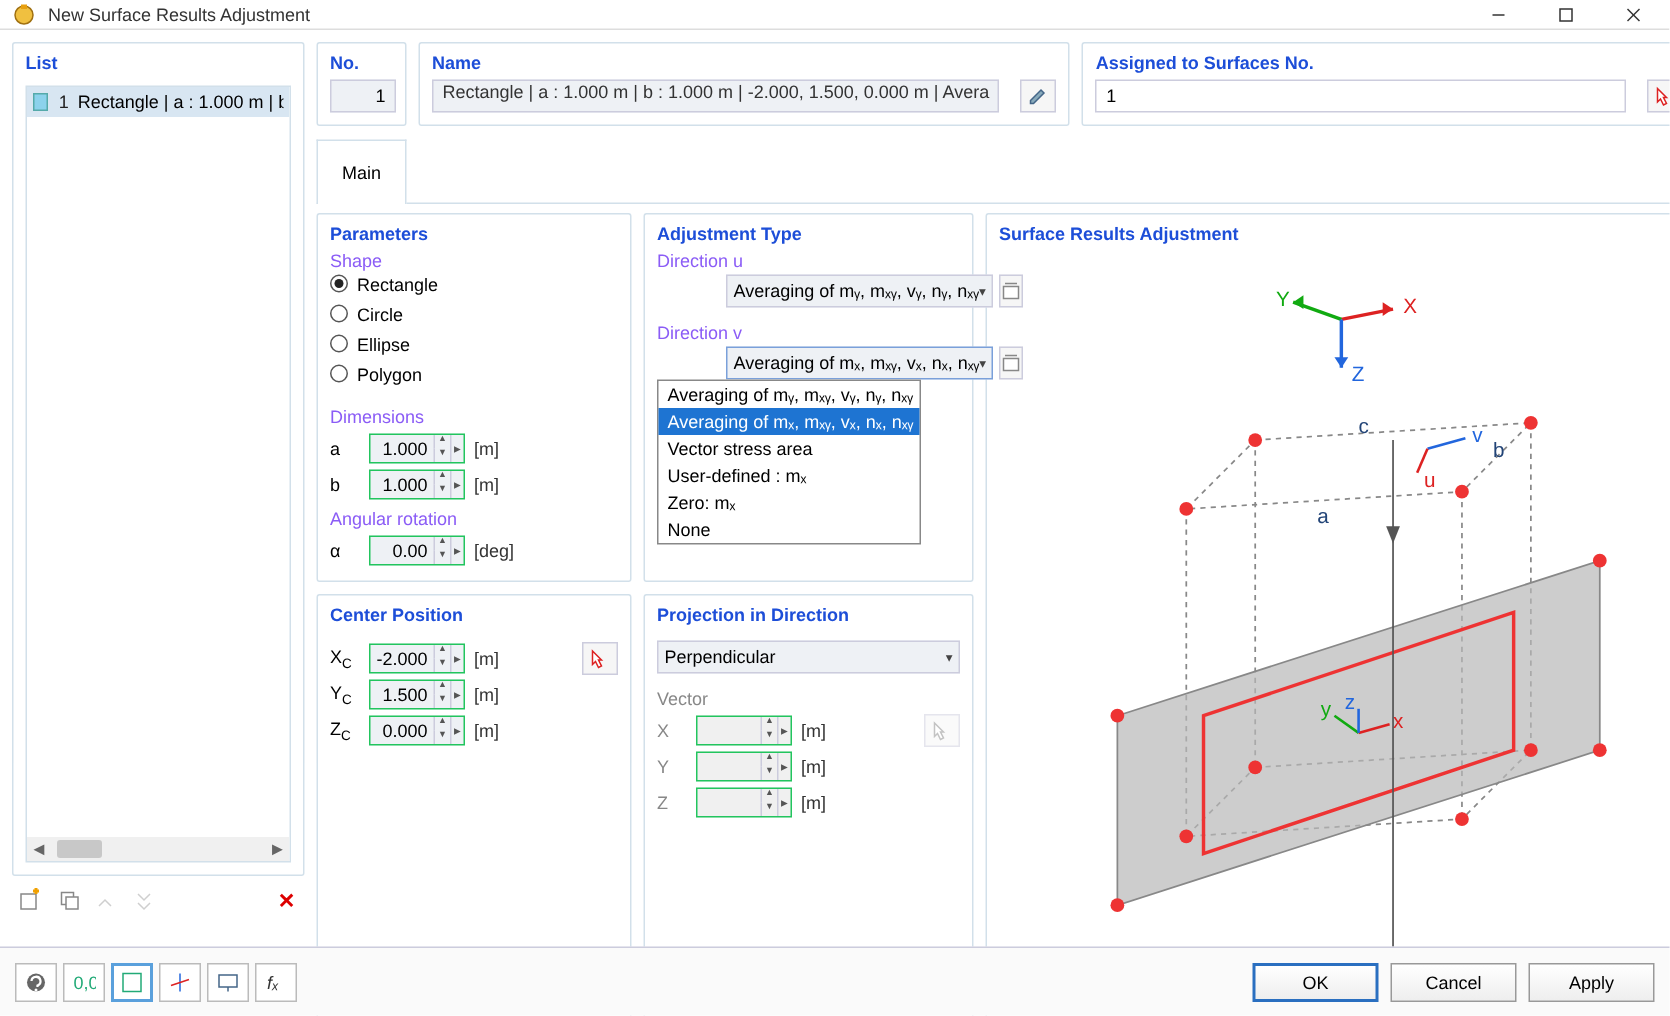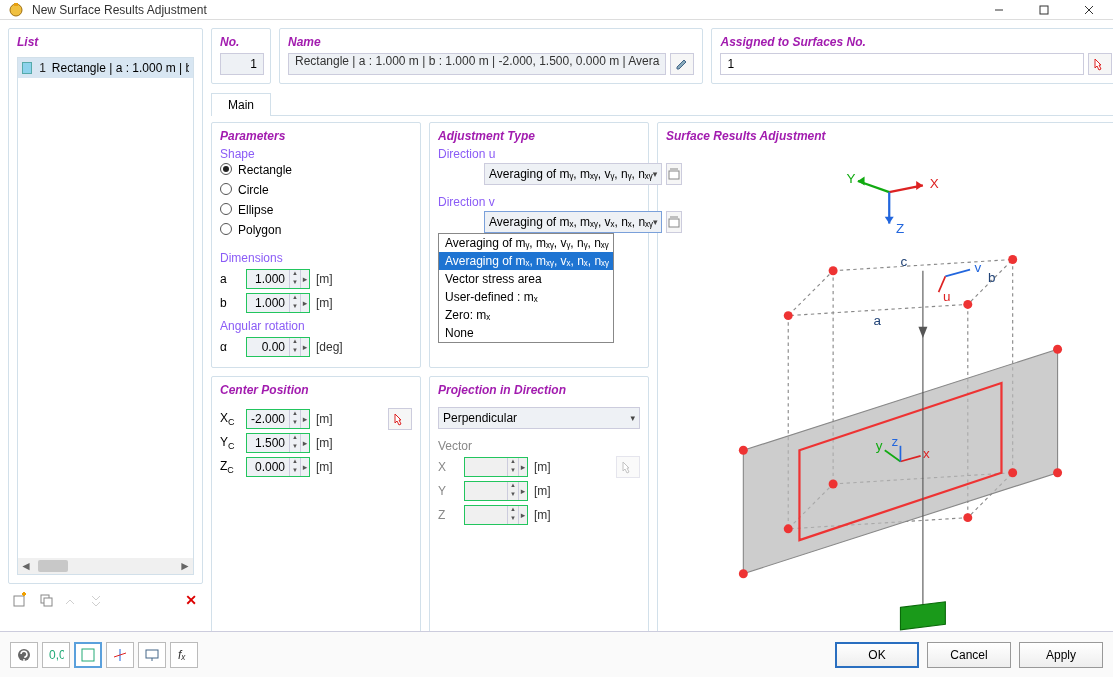--- a/index.html
+++ b/index.html
@@ -12,21 +12,21 @@
 .win-btns { display: flex; }
 .win-btn { width: 45px; height: 30px; display: flex; align-items: center; justify-content: center; color: #333; }
 
 
 .root { display: flex; height: 600px; padding: 8px; gap: 8px; }
 .list-pane { width: 195px; display: flex; flex-direction: column; }
 .right-pane { flex: 1; display: flex; flex-direction: column; gap: 6px; }
 
 
 .group { border: 1px solid #d2e0ea; border-radius: 2px; padding: 6px 8px 8px; background: #fff; }
-.group-title { color: #a21caf; font-weight: 600; margin-bottom: 4px; font-style: italic; }
+.group-title { color: #1d4ed8; font-weight: 600; margin-bottom: 4px; }
 
 
 .list-body { flex: 1; border: 1px solid #d2e0ea; margin-top: 4px; overflow: auto; position: relative; background: #fff; }
 .list-row { display: flex; align-items: center; height: 20px; padding: 0 4px; gap: 6px; }
 .list-row.selected { background: #d8e6f2; }
 .list-row .sq { width: 12px; height: 12px; background: #8cd2ec; border: 1px solid #5aa; }
 .list-row .num { width: 10px; text-align: right; color: #222; }
 .list-scroll { position: absolute; bottom: 0; left: 0; right: 0; height: 16px; background: #f0f0f0; display: flex; align-items: center; }
 .list-scroll .thumb { width: 30px; height: 12px; background: #c8c8c8; margin-left: 4px; border-radius: 2px; }
 .list-scroll .arrow { width: 16px; text-align: center; color: #666; }
@@ -35,28 +35,28 @@
 .tb-btn { width: 24px; height: 24px; display: flex; align-items: center; justify-content: center; border: 1px solid transparent; }
 .tb-btn.disabled { opacity: 0.4; }
 .tb-btn.delete { margin-left: auto; color: #d00; font-weight: bold; font-size: 14px; }
 
 
 .top-row { display: flex; gap: 8px; }
 .no-box { width: 60px; }
 .name-box { flex: 1; }
 .assigned-box { width: 410px; }
 .no-input { width: 44px; height: 22px; text-align: right; padding-right: 6px; background: #eef1f5; border: 1px solid #ccd; }
-.name-field { display: flex; gap: 4px; }
+.name-field { display: flex; gap: 14px; }
 .name-input { flex: 1; height: 22px; padding: 0 6px; background: #eef1f5; border: 1px solid #ccd; color: #333; overflow: hidden; white-space: nowrap; }
 .icon-btn { width: 24px; height: 22px; border: 1px solid #ccd; background: #f6f6f6; display: flex; align-items: center; justify-content: center; }
 .assigned-input { flex: 1; height: 22px; padding: 0 6px; border: 1px solid #ccd; }
 
 
 .tabstrip { display: flex; border-bottom: 1px solid #d2e0ea; margin-top: 2px; }
-.tab { padding: 4px 16px; border: 1px solid #d2e0ea; border-bottom: none; background: #f7f9fb; margin-right: 2px; }
+.tab { padding: 14px 16px; border: 1px solid #d2e0ea; border-bottom: none; background: #f7f9fb; margin-right: 2px; }
 .tab.active { background: #fff; position: relative; top: 1px; }
 
 
 .main-row { display: flex; gap: 8px; flex: 1; }
 .col-left { width: 210px; display: flex; flex-direction: column; gap: 8px; }
 .col-mid { width: 220px; display: flex; flex-direction: column; gap: 8px; }
 .col-right { flex: 1; }
 
 .label-sub { color: #8b5cf6; margin: 4px 0 2px; }
 .radio-row { display: flex; align-items: flex-start; gap: 6px; height: 20px; }

